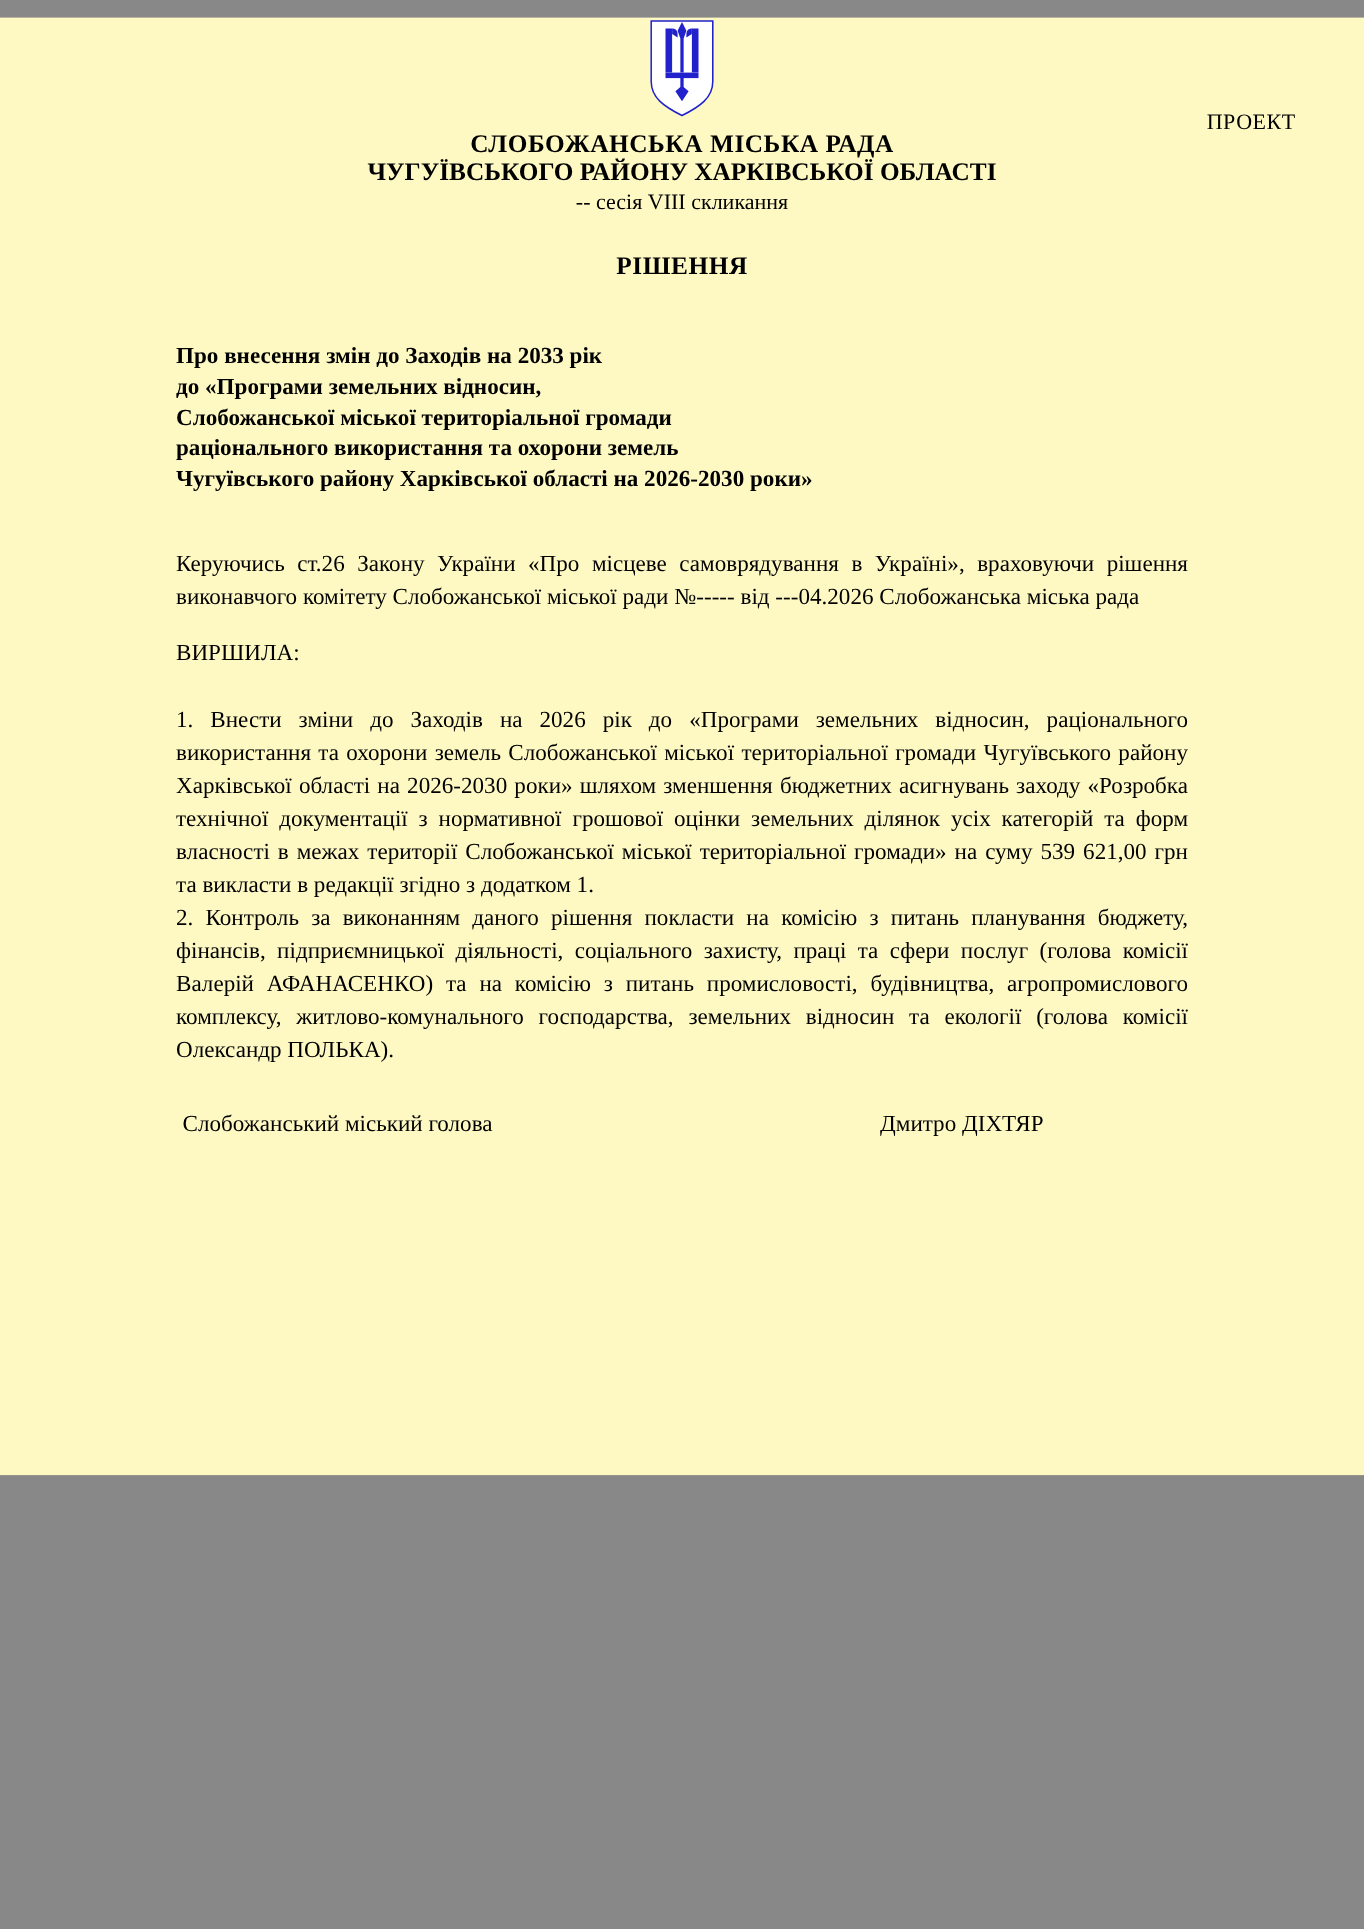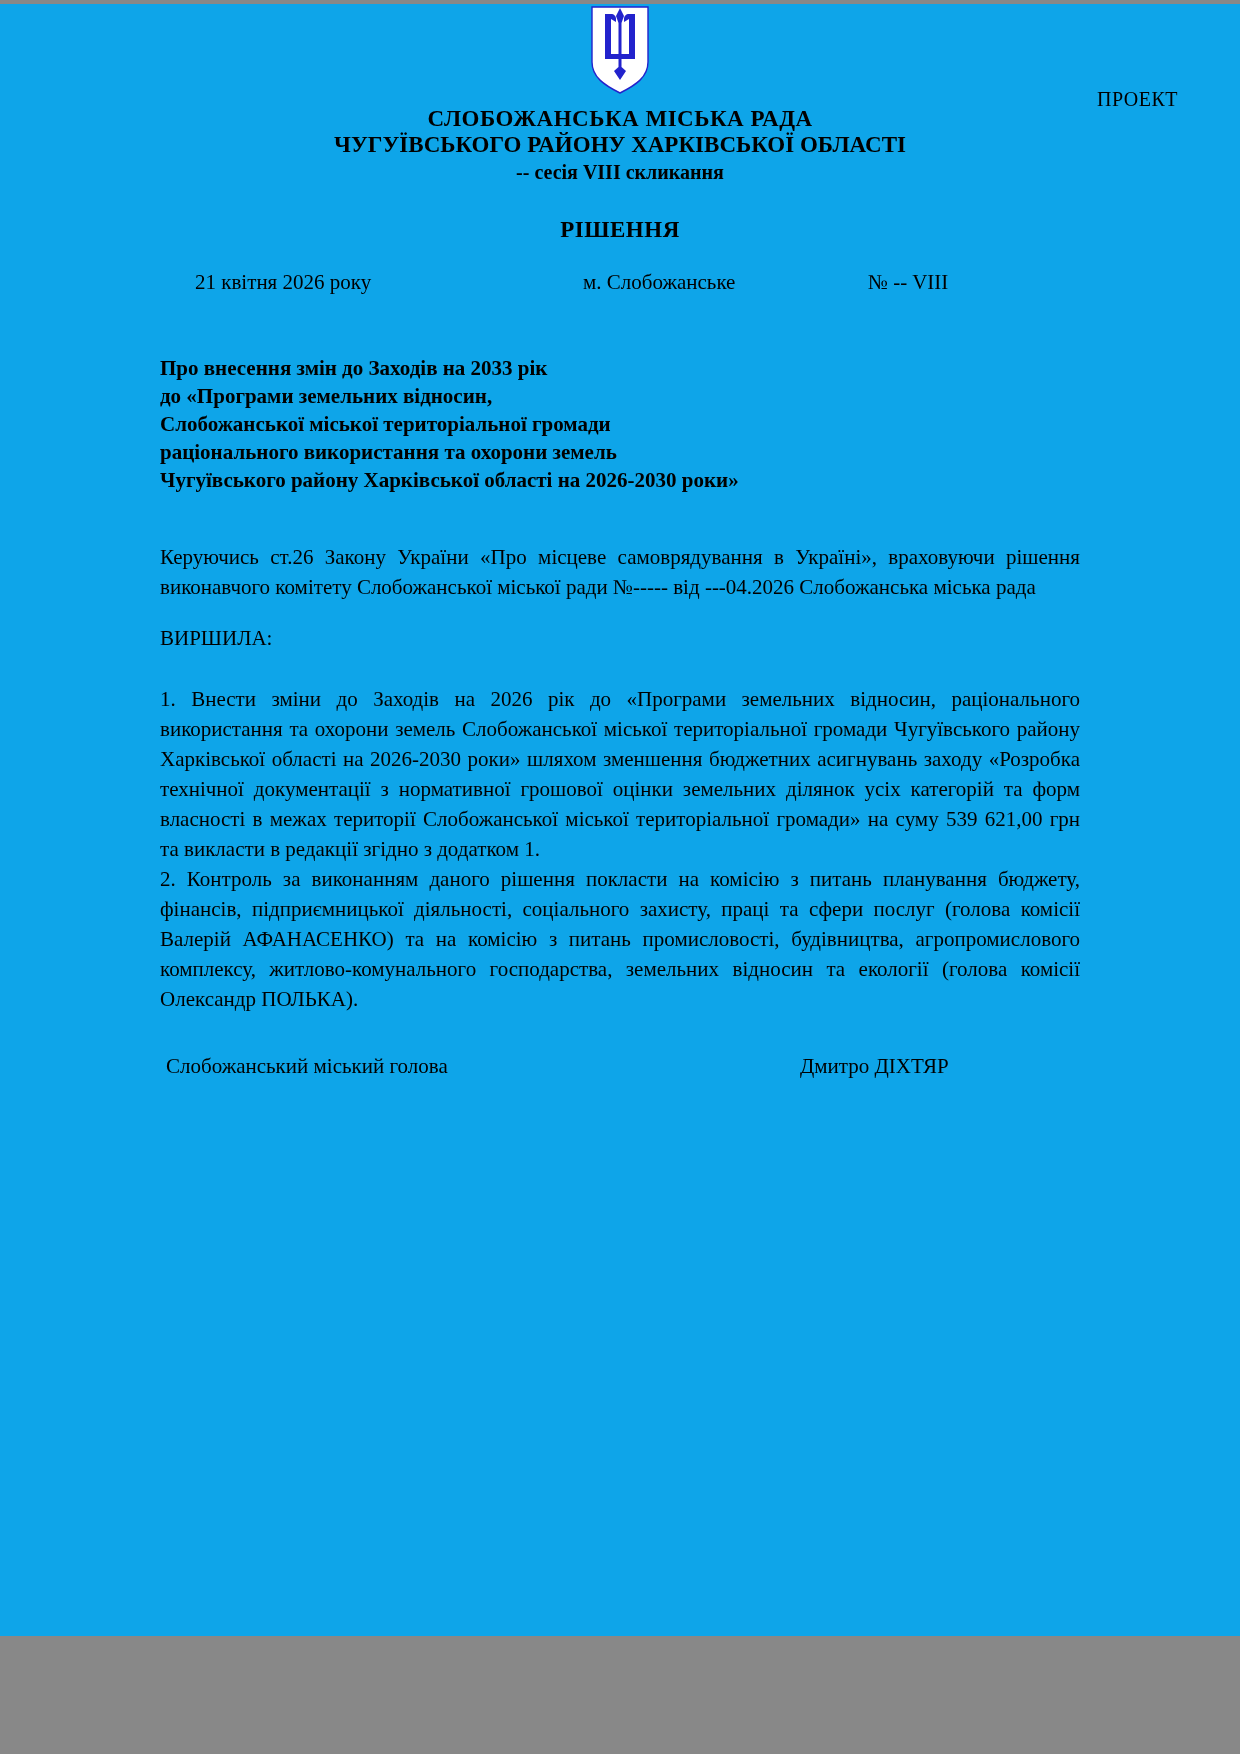--- a/index.html
+++ b/index.html
@@ -1,27 +1,27 @@
 <!DOCTYPE html>
 <html><head>
 <meta charset="utf-8">
 <style>
   html,body{margin:0;padding:0;background:#888;}
   .page{
-    width:1240px;height:1632px;background:#0ea5e9;position:relative;
+    width:1240px;height:1325px;background:#fef9c3;position:relative;
     font-family:"Liberation Serif","DejaVu Serif",serif;color:#000;
-    box-sizing:border-box;margin:4px auto;overflow:hidden;
+    box-sizing:border-box;margin:16px auto;overflow:hidden;
   }
   .draft{position:absolute;top:84px;right:62px;font-size:20px;letter-spacing:0.5px;}
   .header{text-align:center;}
   .emblem{display:block;margin:0 auto 10px auto;width:64px;height:92px;}
   .emblem .shield{fill:#ffffff;stroke-width:1.4;}
   .org1{font-weight:bold;font-size:23px;letter-spacing:0.5px;}
   .org2{font-weight:bold;font-size:23px;}
-  .session{font-weight:bold;font-size:20px;margin-top:3px;}
+  .session{font-weight:normal;font-size:20px;margin-top:3px;}
   .doctype{font-weight:bold;font-size:23px;margin-top:33px;letter-spacing:0.5px;text-align:center;}
   .daterow{position:relative;height:30px;margin-top:27px;font-size:21px;}
   .d-date{position:absolute;left:195px;}
   .d-place{position:absolute;left:583px;}
   .d-num{position:absolute;left:868px;}
   .subject{margin:54px 160px 0 160px;font-weight:bold;font-size:21px;line-height:28px;text-align:left;}
   .bodytext{margin-left:160px;margin-right:160px;font-size:21px;line-height:30px;text-align:justify;}
   .preamble{margin-top:48px;}
   .resolved{margin-top:24px;margin-left:160px;font-size:21px;}
   .items{margin-top:33px;}
@@ -49,25 +49,20 @@
         <path d="M23,10 c3,0 5,2 5,5 l0,3 -5,-3 z"></path>
         <path d="M41,10 c-3,0 -5,2 -5,5 l0,3 5,-3 z"></path>
       </g>
     </svg>
     <div class="org1">СЛОБОЖАНСЬКА  МІСЬКА  РАДА</div>
     <div class="org2">ЧУГУЇВСЬКОГО РАЙОНУ ХАРКІВСЬКОЇ ОБЛАСТІ</div>
     <div class="session">-- сесія VIII скликання</div>
     <div class="doctype">РІШЕННЯ</div>
   </div>
 
-  <div class="daterow">
-    <span class="d-date">21 квітня 2026 року</span>
-    <span class="d-place">м. Слобожанське</span>
-    <span class="d-num">№ -- VIII</span>
-  </div>
 
   <div class="subject">
     <div>Про внесення змін до Заходів на 2033 рік</div>
     <div>до «Програми земельних відносин,</div>
     <div>Слобожанської міської територіальної громади</div>
     <div>раціонального використання та охорони земель</div>
     <div>Чугуївського району Харківської області на 2026-2030 роки»</div>
   </div>
 
   <div class="bodytext preamble">Керуючись ст.26 Закону України «Про місцеве самоврядування в Україні», враховуючи рішення виконавчого комітету Слобожанської міської ради №----- від ---04.2026 Слобожанська міська рада</div>

